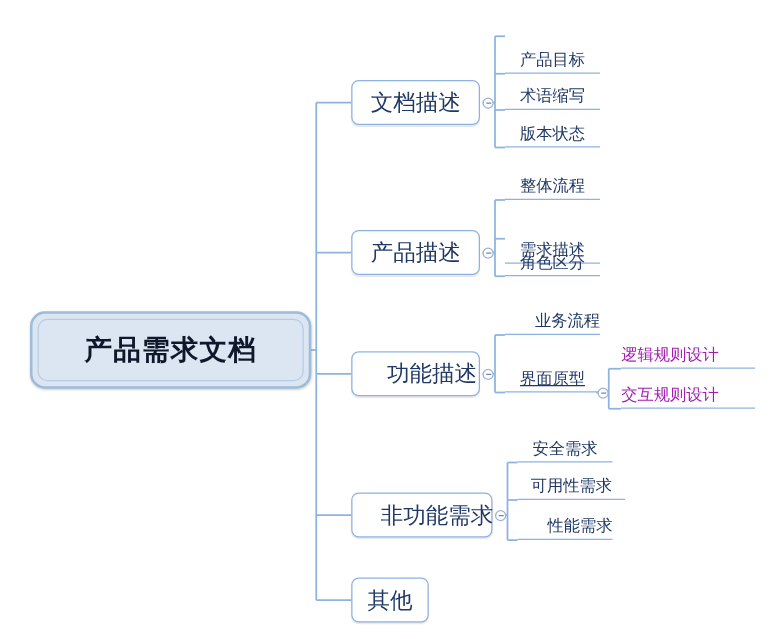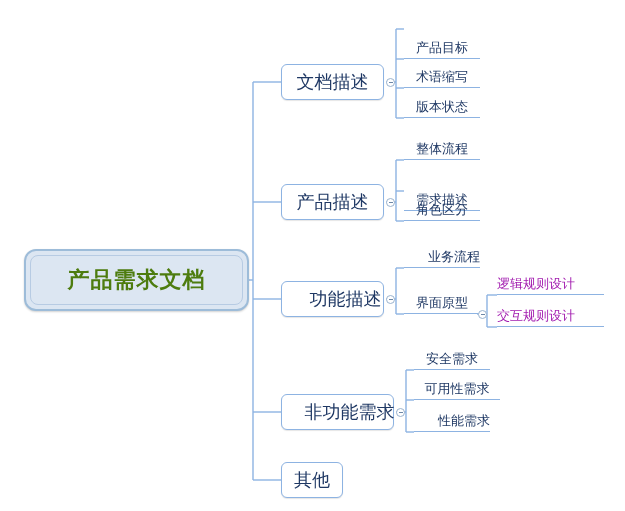--- a/index.html
+++ b/index.html
@@ -32,21 +32,21 @@
     align-items: center;
     justify-content: center;
     white-space: nowrap;
   }
   
   .root {
     background: #dce6f2;
     border: 2px solid #9dbcd9;
     border-radius: 12px;
     box-shadow: 0 1px 2px rgba(0,0,0,0.18);
-    color: #4d7c0f;
+    color: #0f172a;
     font-size: 22px;
     font-weight: bold;
     letter-spacing: 1px;
   }
   .root .inner {
     border: 1px solid #b7cbe3;
     border-radius: 8px;
     width: calc(100% - 10px);
     height: calc(100% - 10px);
     display: flex;
@@ -194,21 +194,21 @@
   <div class="node lvl2" style="left:404px; top:170px; width:76px; height:21px;margin-top:20px;">
     <span>需求描述</span>
   </div>
   <div class="node lvl2" style="left:404px; top:200px; width:76px; height:21px;">
     <span>角色区分</span>
   </div>
 
   <div class="node lvl2" style="left:404px; top:247px; width:76px; height:21px;justify-content:flex-end;">
     <span>业务流程</span>
   </div>
-  <div class="node lvl2" style="left:404px; top:293px; width:76px; height:21px;">
+  <div class="node lvl2" style="left:404px; top:293px; width:76px; height:21px;text-decoration:underline;">
     <span>界面原型</span>
   </div>
   <div class="collapse" style="left:478px; top:310px;"></div>
 
   <div class="node lvl3" style="left:497px; top:274px; width:107px; height:21px;">
     <span>逻辑规则设计</span>
   </div>
   <div class="node lvl3" style="left:497px; top:306px; width:107px; height:21px;">
     <span>交互规则设计</span>
   </div>

